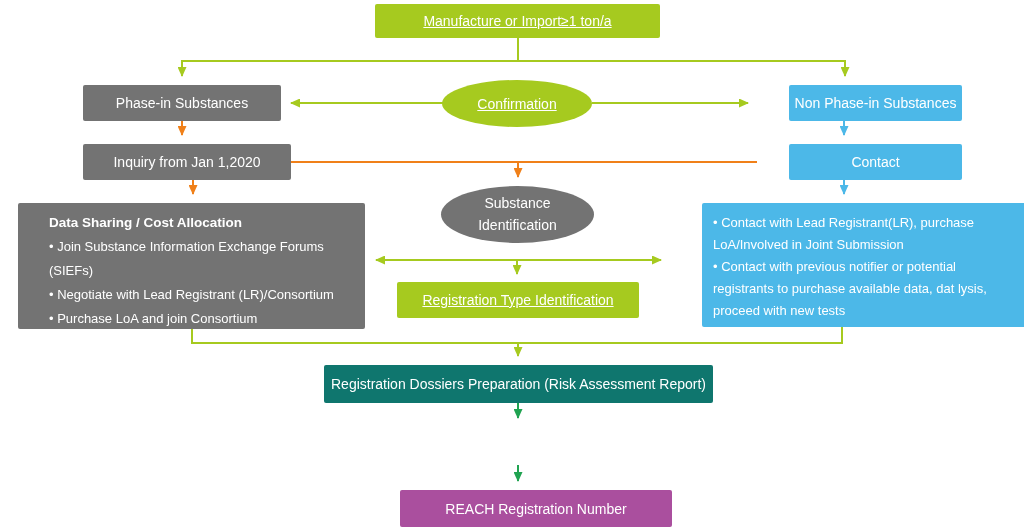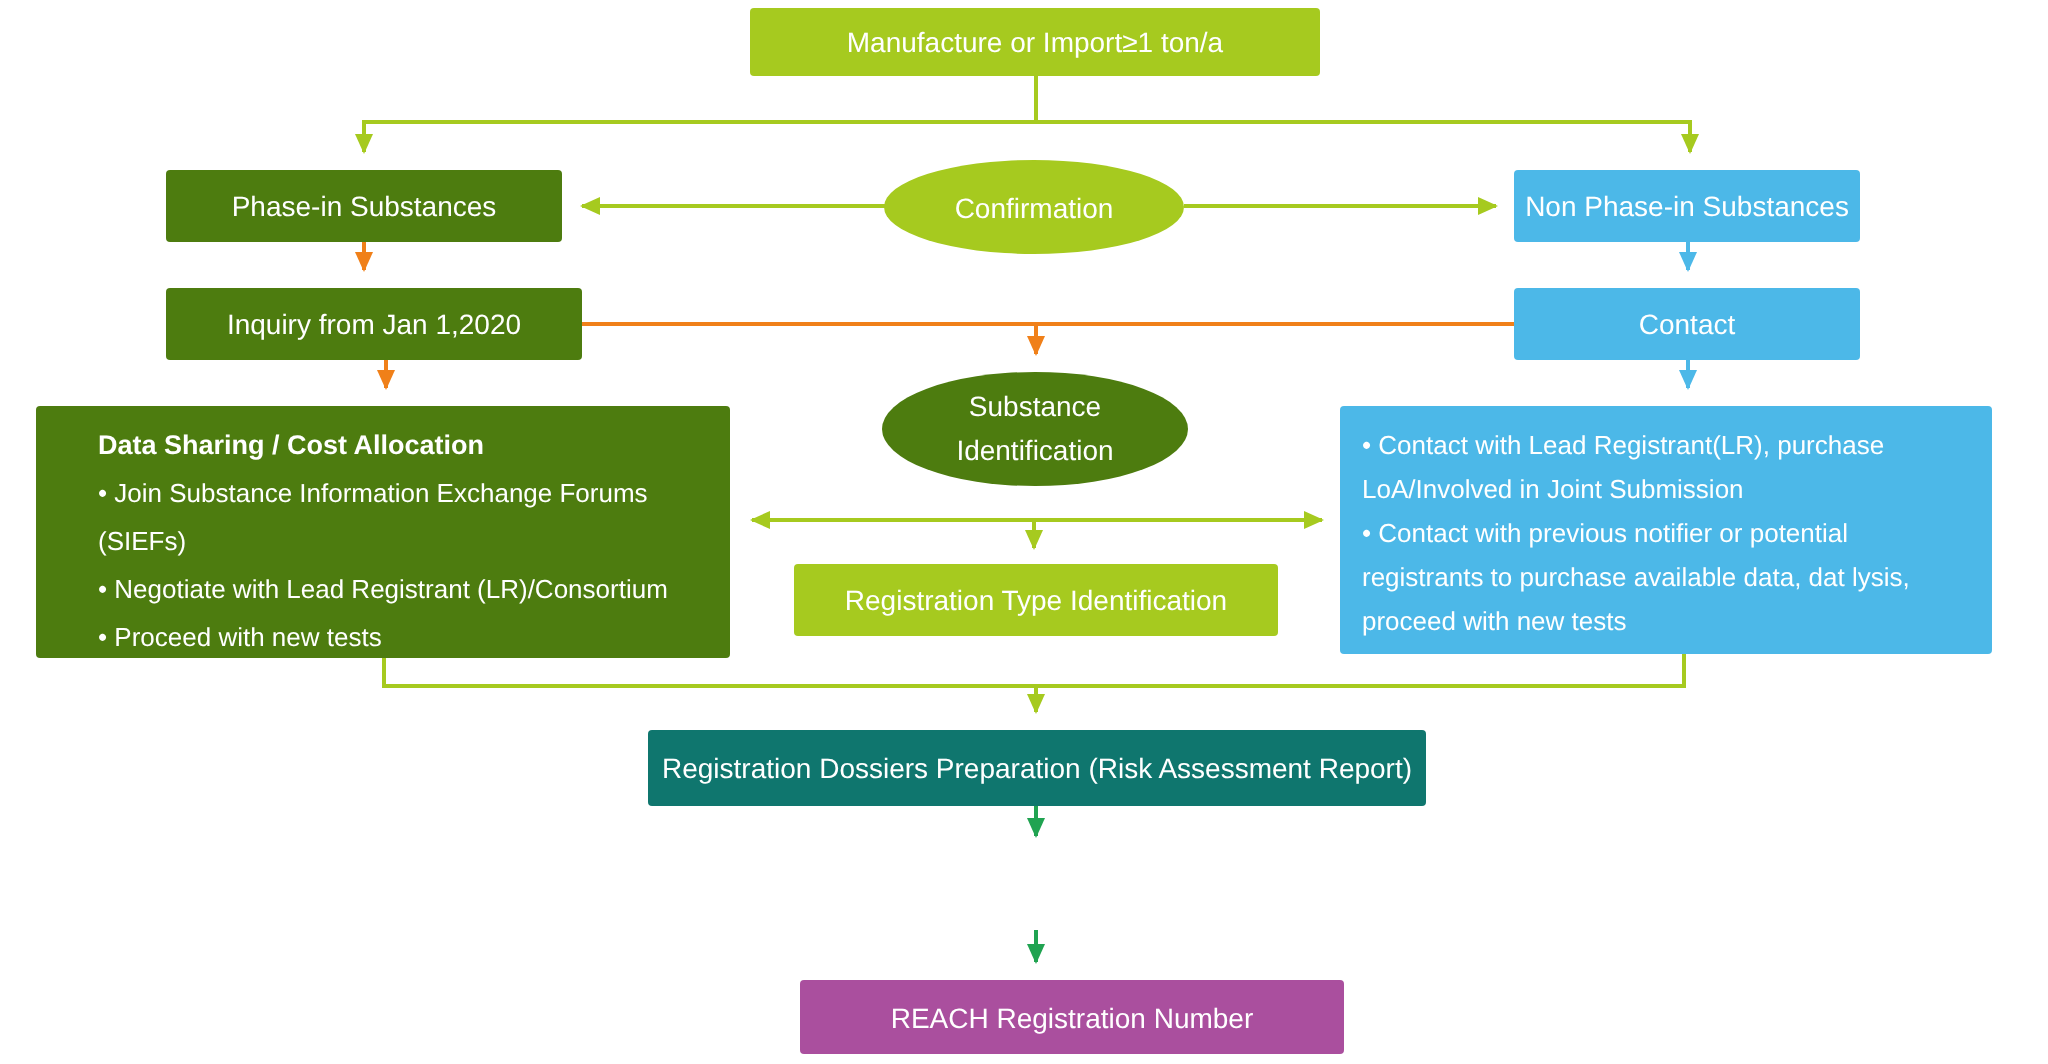--- a/index.html
+++ b/index.html
@@ -2,23 +2,23 @@
 <html><head>
 <meta charset="utf-8">
 <style>
   html,body{margin:0;padding:0;background:#ffffff;}
   .canvas{position:relative;width:1024px;height:532px;background:#ffffff;
           font-family:"Liberation Sans",sans-serif;overflow:hidden;}
   svg.connectors{position:absolute;left:0;top:0;z-index:1;}
   .node{position:absolute;z-index:2;color:#fff;display:flex;align-items:center;
         justify-content:center;text-align:center;font-size:14px;border-radius:2px;
         box-sizing:border-box;}
-  .bg-lime{background:#a6ca1f;}
-  .bg-orange{background:#4d7c0f;}
-  .bg-blue{background:#4cb8e8;}
+  .bg-lime{background:#a6ca1f;text-decoration:underline;}
+  .bg-orange{background:#737373;}
+  .bg-blue{background:#4cb8e8;margin-left:32px;}
   .bg-green{background:#0f766e;}
   .bg-purple{background:#aa4f9e;}
   .ellipse{border-radius:50%;}
 
   .n-manufacture{left:375px;top:4px;width:285px;height:34px;}
   .n-phase-in{left:83px;top:85px;width:198px;height:36px;}
   .n-confirmation{left:442px;top:80px;width:150px;height:47px;}
   .n-non-phase-in{left:757px;top:85px;width:173px;height:36px;}
   .n-inquiry-2020{left:83px;top:144px;width:208px;height:36px;}
   .n-inquiry{left:757px;top:144px;width:173px;height:36px;}
@@ -101,20 +101,21 @@
   <div class="node bg-orange n-inquiry-2020">Inquiry from Jan 1,2020</div>
 
   <div class="node bg-blue n-inquiry">Contact</div>
 
   <div class="node bg-orange ellipse n-substance-id">Substance Identification</div>
 
   <div class="node bg-orange n-data-sharing">
     <div class="box-title">Data Sharing / Cost Allocation</div>
     <div>• Join Substance Information Exchange Forums (SIEFs)</div>
     <div>• Negotiate with Lead Registrant (LR)/Consortium</div>
+    <div>• Purchase LoA and join Consortium</div>
     <div>• Proceed with new tests</div>
   </div>
 
   <div class="node bg-blue n-contact-lr">
     <div>• Contact with Lead Registrant(LR), purchase LoA/Involved in Joint Submission</div>
     <div>• Contact with previous notifier or potential registrants to purchase available data, dat lysis, proceed with new tests</div>
   </div>
 
   <div class="node bg-lime n-registration-type">Registration Type Identification</div>
 

